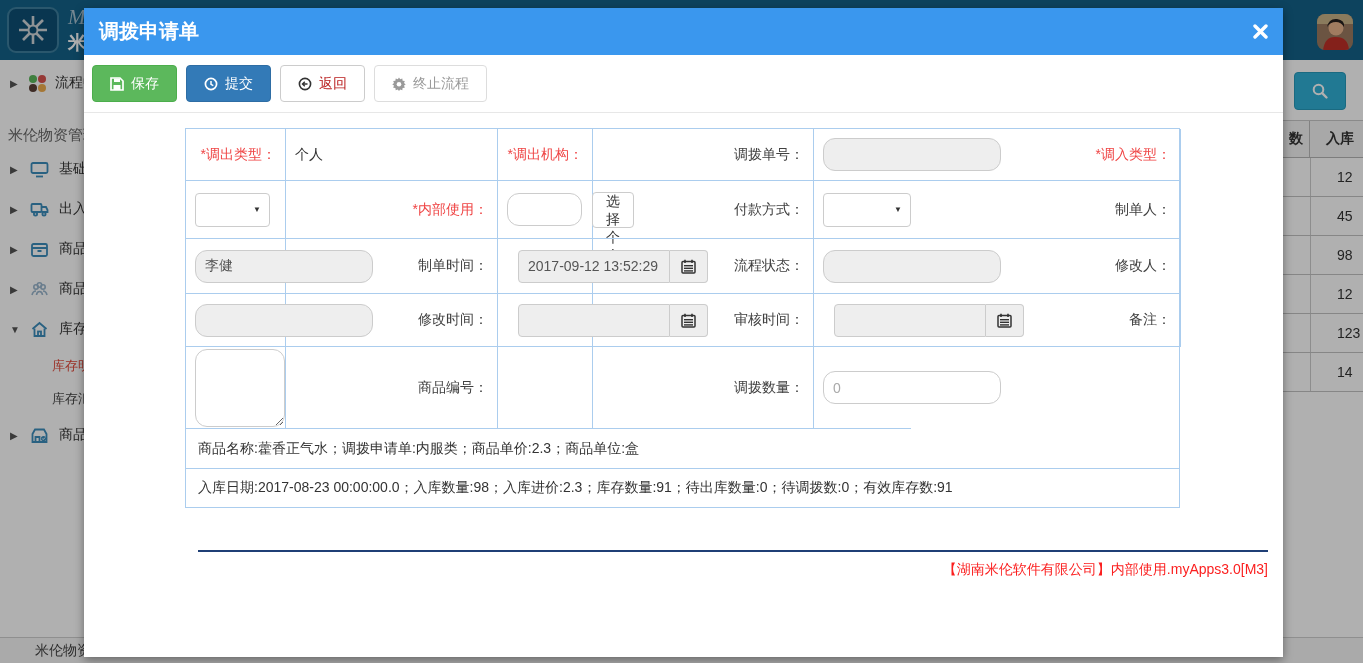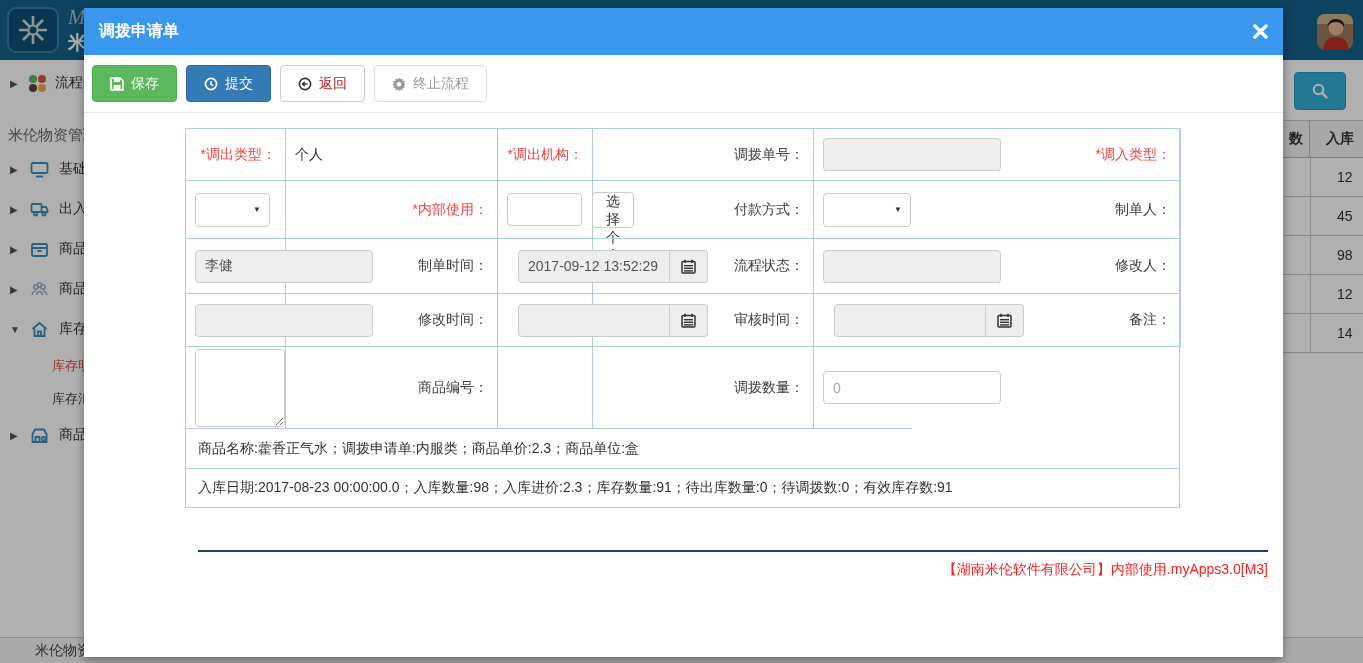--- a/index.html
+++ b/index.html
@@ -42,21 +42,21 @@
 
   .app-footer { position:absolute; left:0; bottom:0; width:1363px; height:26px; background:#f7f7f7;
     border-top:1px solid #cfcfcf; display:flex; align-items:center; padding-left:35px; color:#444; }
 
   .dim { position:absolute; left:0; top:0; width:1363px; height:663px; background:rgba(0,0,0,0.31); z-index:10; }
 
   
   .modal { position:absolute; left:84px; top:8px; width:1199px; height:649px; background:#fff; z-index:20;
     box-shadow:0 3px 9px rgba(0,0,0,.4); }
   .modal-header { height:47px; background:#3a97ee; display:flex; align-items:center; padding:0 15px; }
-  .modal-title { color:#fff; font-size:16px; font-weight:bold; }
+  .modal-title { color:#fff; font-size:20px; font-weight:bold; }
   .modal-close { margin-left:auto; background:none; border:none; cursor:pointer; display:flex; align-items:center; }
   .modal-toolbar { height:58px; display:flex; align-items:center; gap:9px; padding:0 8px;
     border-bottom:1px solid #e7e7e7; }
   .btn { height:37px; border-radius:4px; display:inline-flex; align-items:center; gap:7px;
     padding:0 17px; font-size:14px; cursor:pointer; border:1px solid transparent; background:#fff; }
   .btn-save { background:#5cb85c; border-color:#4cae4c; color:#fff; }
   .btn-submit { background:#337ab7; border-color:#2e6da4; color:#fff; }
   .btn-back { border-color:#ccc; color:#b91c1c; }
   .btn-terminate { border-color:#ddd; color:#9a9a9a; cursor:not-allowed; }
 
@@ -65,21 +65,21 @@
   .form-grid { display:grid; grid-template-columns:100px 212px 95px 221px 97px 270px;
     grid-template-rows:52px 58px 55px 53px 82px; }
   .cell { border-right:1px solid #abcdee; border-bottom:1px solid #abcdee; display:flex; align-items:center; }
   .cell.last { border-right:none; }
   .lbl { justify-content:flex-end; padding-right:9px; color:#404040; }
   .lbl.req { color:#ef4444; }
   .val { padding-left:9px; }
   .plain { color:#333; }
 
   input, textarea { font-family:"Liberation Sans","DejaVu Sans",sans-serif; font-size:14px; color:#555;
-    border:1px solid #ccc; border-radius:4px; outline:none; }
+    border:1px solid #ccc; border-radius:12px; outline:none; }
   input { height:33px; padding:0 9px; }
   input:disabled { background:#eee; color:#555; }
   input::placeholder { color:#a9a9a9; }
   .inp-sm { width:75px; }
   .inp-md { width:178px; }
   .sel { position:relative; width:75px; height:34px; border:1px solid #ccc; border-radius:4px; background:#fff;
     display:flex; align-items:center; }
   .sel.w88 { width:88px; }
   .sel .sel-caret { position:absolute; right:8px; font-size:8px; color:#333; }
   .btn-plain { height:36px; padding:0 13px; background:#fff; border:1px solid #ccc; border-radius:4px;
@@ -253,20 +253,23 @@
       <span class="bg-cell">12</span>
     </div>
   <div class="bg-row">
       <span class="bg-cell">45</span>
     </div>
   <div class="bg-row">
       <span class="bg-cell">98</span>
     </div>
   <div class="bg-row">
       <span class="bg-cell">12</span>
+    </div>
+  <div class="bg-row">
+      <span class="bg-cell">123</span>
     </div>
   <div class="bg-row">
       <span class="bg-cell">14</span>
     </div>
 </div>
 
 <div class="app-footer">
   <span>米伦物资</span>
 </div>
 

